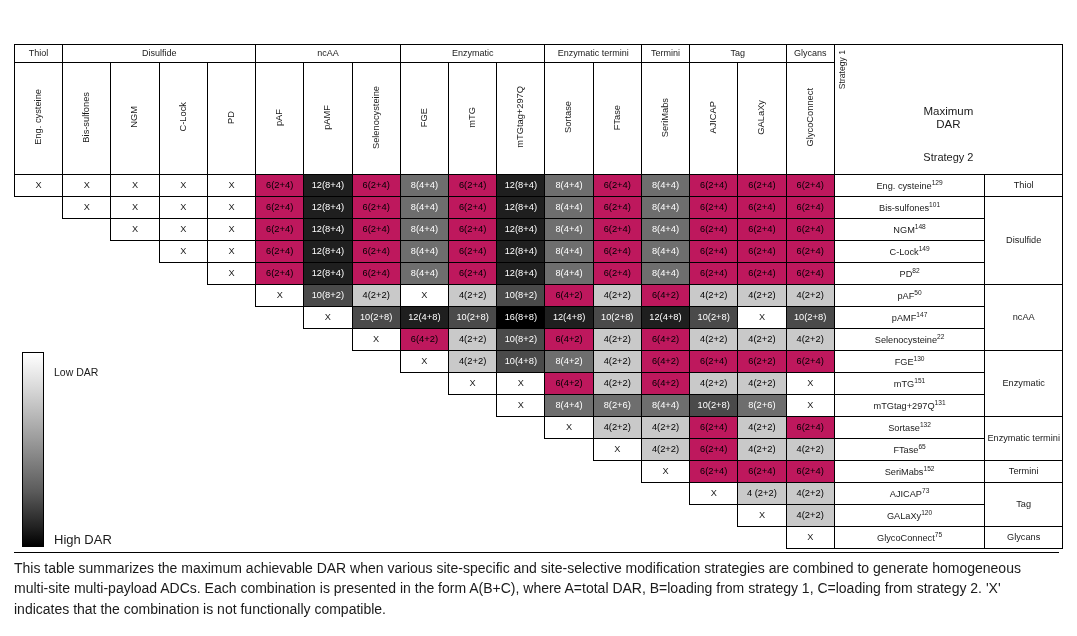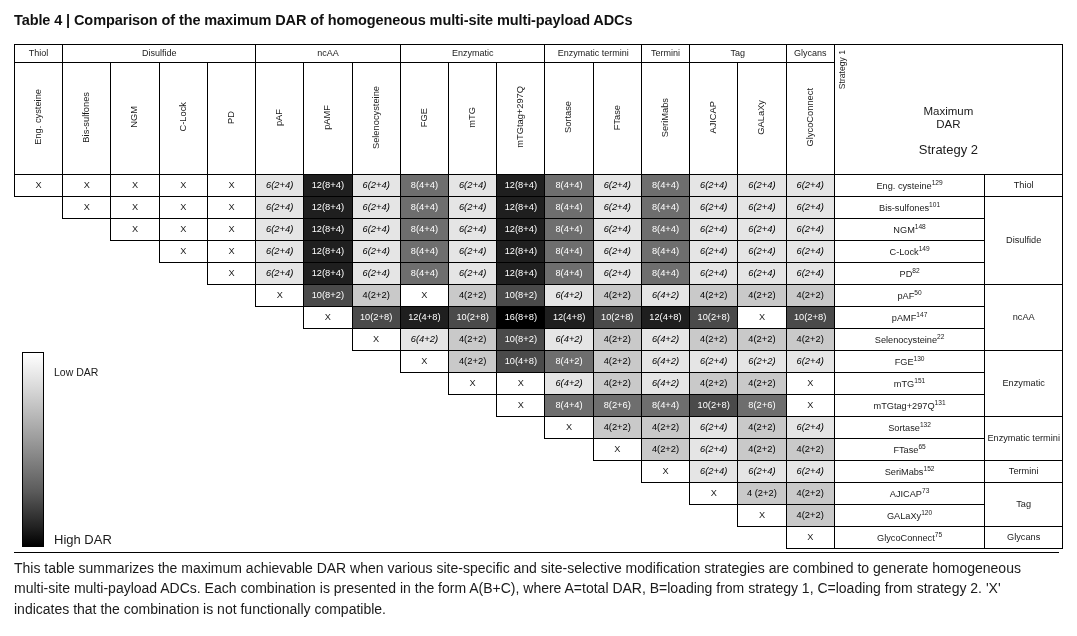--- a/index.html
+++ b/index.html
@@ -74,22 +74,22 @@
   }
   .maxdar-cell .s1 {
     position:absolute;
     left:3px; top:5px;
     writing-mode: vertical-rl;
     transform: rotate(180deg);
     font-size:8.6px;
   }
   .maxdar-cell .s2 {
     position:absolute;
-    left:0; right:0; bottom:17px;
-    font-size:13px;
+    left:0; right:0; bottom:10px;
+    font-size:11px;
   }
   .maxdar-cell .mt {
     display:block;
     margin-top:16px;
     font-size:11.5px;
   }
 
   
   td.x { font-size:10.5px; }
   td.val { font-size:10.3px; white-space:nowrap; }
@@ -98,21 +98,21 @@
   td.rowlabel {
     text-align:right;
     padding-right:5px;
     font-size:9.6px;
     white-space:nowrap;
   }
   td.rowlabel sup { font-size:6.6px; }
   td.grpright { font-size:9.2px; }
 
   
-  .sh6  { background:#e5e5e5; color:#000;font-style:italic; }
+  .sh6  { background:#be185d; color:#000; }
   .sh8  { background:#6e6e6e; color:#fff; }
   .sh10 { background:#4a4a4a; color:#fff; }
   .sh12 { background:#1f1f1f; color:#fff; }
   .sh16 { background:#000000; color:#fff; }
   .sh4  { background:#c9c9c9; color:#000; }
 
   
   .legend {
     position:absolute;
     left:22px; top:352px;
@@ -150,21 +150,20 @@
   .caption .rule {
     border-top:1px solid #000;
     margin-bottom:5px;
   }
 </style>
 </head>
 <body>
 
 <div class="page">
 
-  <div class="title">Table 4 | Comparison of the maximum DAR of homogeneous multi-site multi-payload ADCs</div>
 
   <div class="tbl-wrap">
     <table class="matrix">
       <colgroup id="colgrp">
           <col style="width: 41px;">
           <col style="width: 41px;">
           <col style="width: 41px;">
           <col style="width: 41px;">
           <col style="width: 41px;">
           <col style="width: 41px;">

